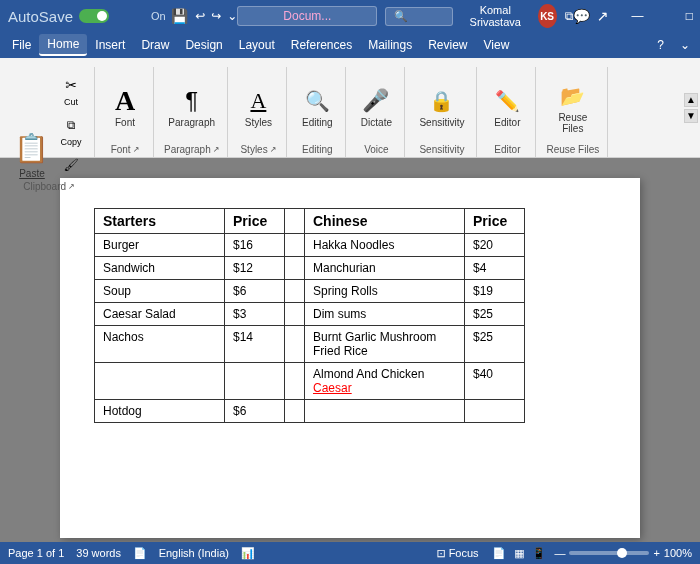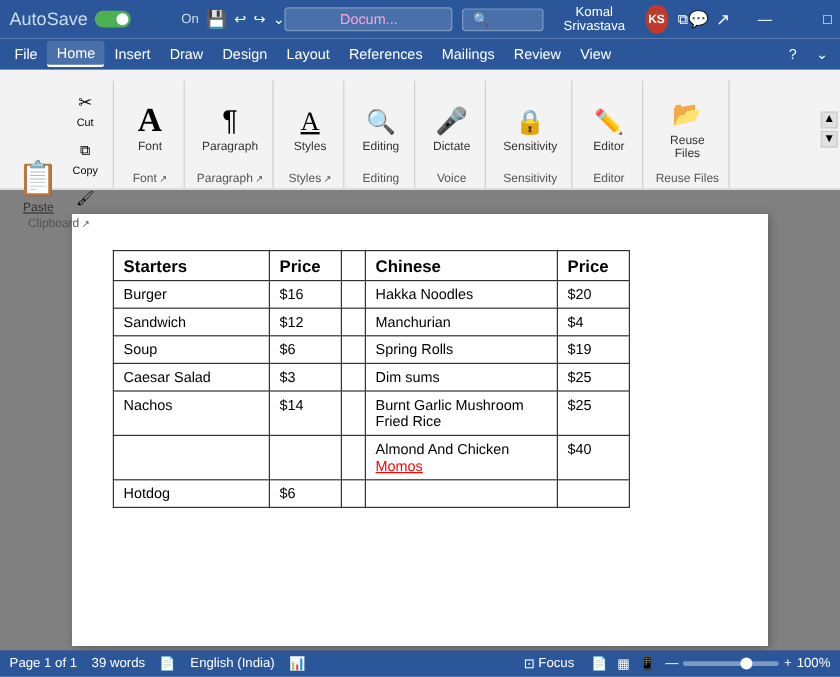--- a/index.html
+++ b/index.html
@@ -353,21 +353,21 @@
           <td>Nachos</td>
           <td>$14</td>
           <td class="spacer-col"></td>
           <td>Burnt Garlic Mushroom<br>Fried Rice</td>
           <td>$25</td>
         </tr>
         <tr>
           <td></td>
           <td></td>
           <td class="spacer-col"></td>
-          <td>Almond And Chicken<br><span class="red-underline">Momos</span></td>
+          <td>Almond And Chicken<br><span class="red-underline">Caesar</span></td>
           <td>$40</td>
         </tr>
         <tr>
           <td>Hotdog</td>
           <td>$6</td>
           <td class="spacer-col"></td>
           <td></td>
           <td></td>
         </tr>
       </tbody>

